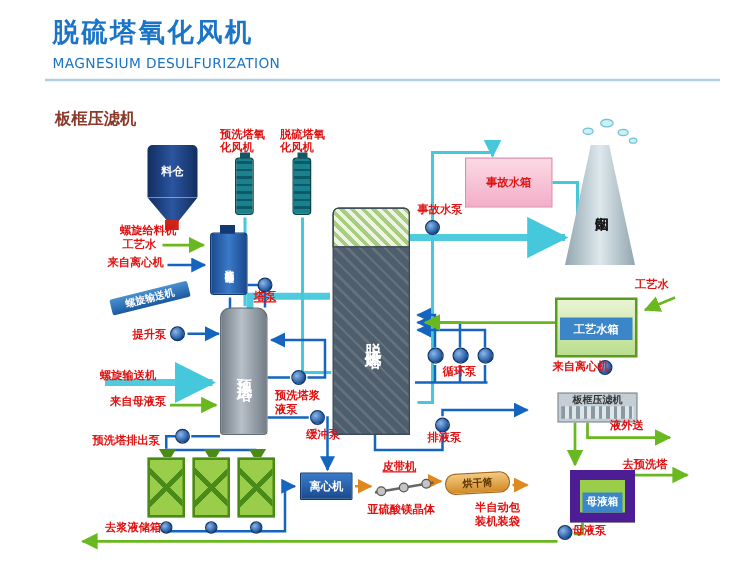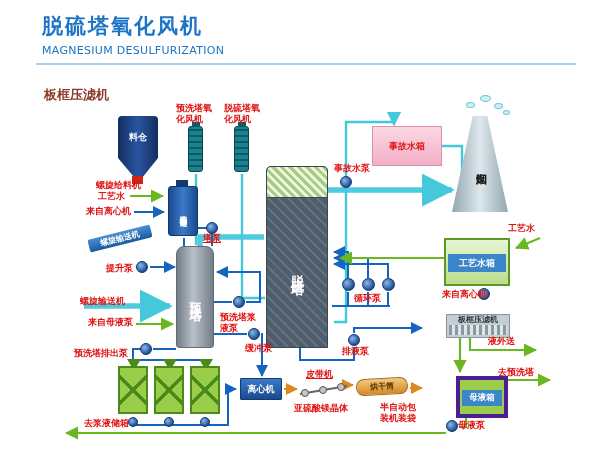--- a/index.html
+++ b/index.html
@@ -77,21 +77,21 @@
     background:repeating-linear-gradient(90deg,#8a98a2 0 3px,#dde6ea 3px 6px); }
 
   .centrifuge { left:240px; top:378px; width:42px; height:22px; border:1px solid #123a70; border-radius:1px;
     background:linear-gradient(#3a7ac8,#1a4a8e); color:#fff; font-size:9px; font-weight:bold;
     display:flex; align-items:center; justify-content:center; }
 
   .dryer { left:356px; top:378px; width:52px; height:17px; border:1px solid #a86818; border-radius:8px;
     background:linear-gradient(#f2c87e,#d28a28); transform:rotate(-3deg);
     color:#5a3400; font-size:8px; font-weight:bold; display:flex; align-items:center; justify-content:center; }
 
-  .ml-tank { left:456px; top:376px; width:52px; height:42px; border:4px solid #4c1d95; background:#9ace4a; }
+  .ml-tank { left:456px; top:376px; width:52px; height:42px; border:8px solid #4c1d95; background:#9ace4a; }
   .ml-tank .band { position:absolute; left:2px; right:2px; top:10px; height:16px; background:#3a86c8;
     color:#fff; font-size:8.5px; font-weight:bold; display:flex; align-items:center; justify-content:center; }
 
   .storage-tank { position:absolute; top:366px; width:30px; height:48px; background-color:#9ace4a; border:2px solid #4a8a18;
     background-image:linear-gradient(45deg, transparent 46%, #4a8a18 46%, #4a8a18 54%, transparent 54%),
                      linear-gradient(-45deg, transparent 46%, #4a8a18 46%, #4a8a18 54%, transparent 54%); z-index:3; }
   .funnel { position:absolute; top:359px; width:14px; height:7px; background:#4a8a18;
     clip-path:polygon(0 0,100% 0,70% 100%,30% 100%); z-index:3; }
 </style>
 </head>

